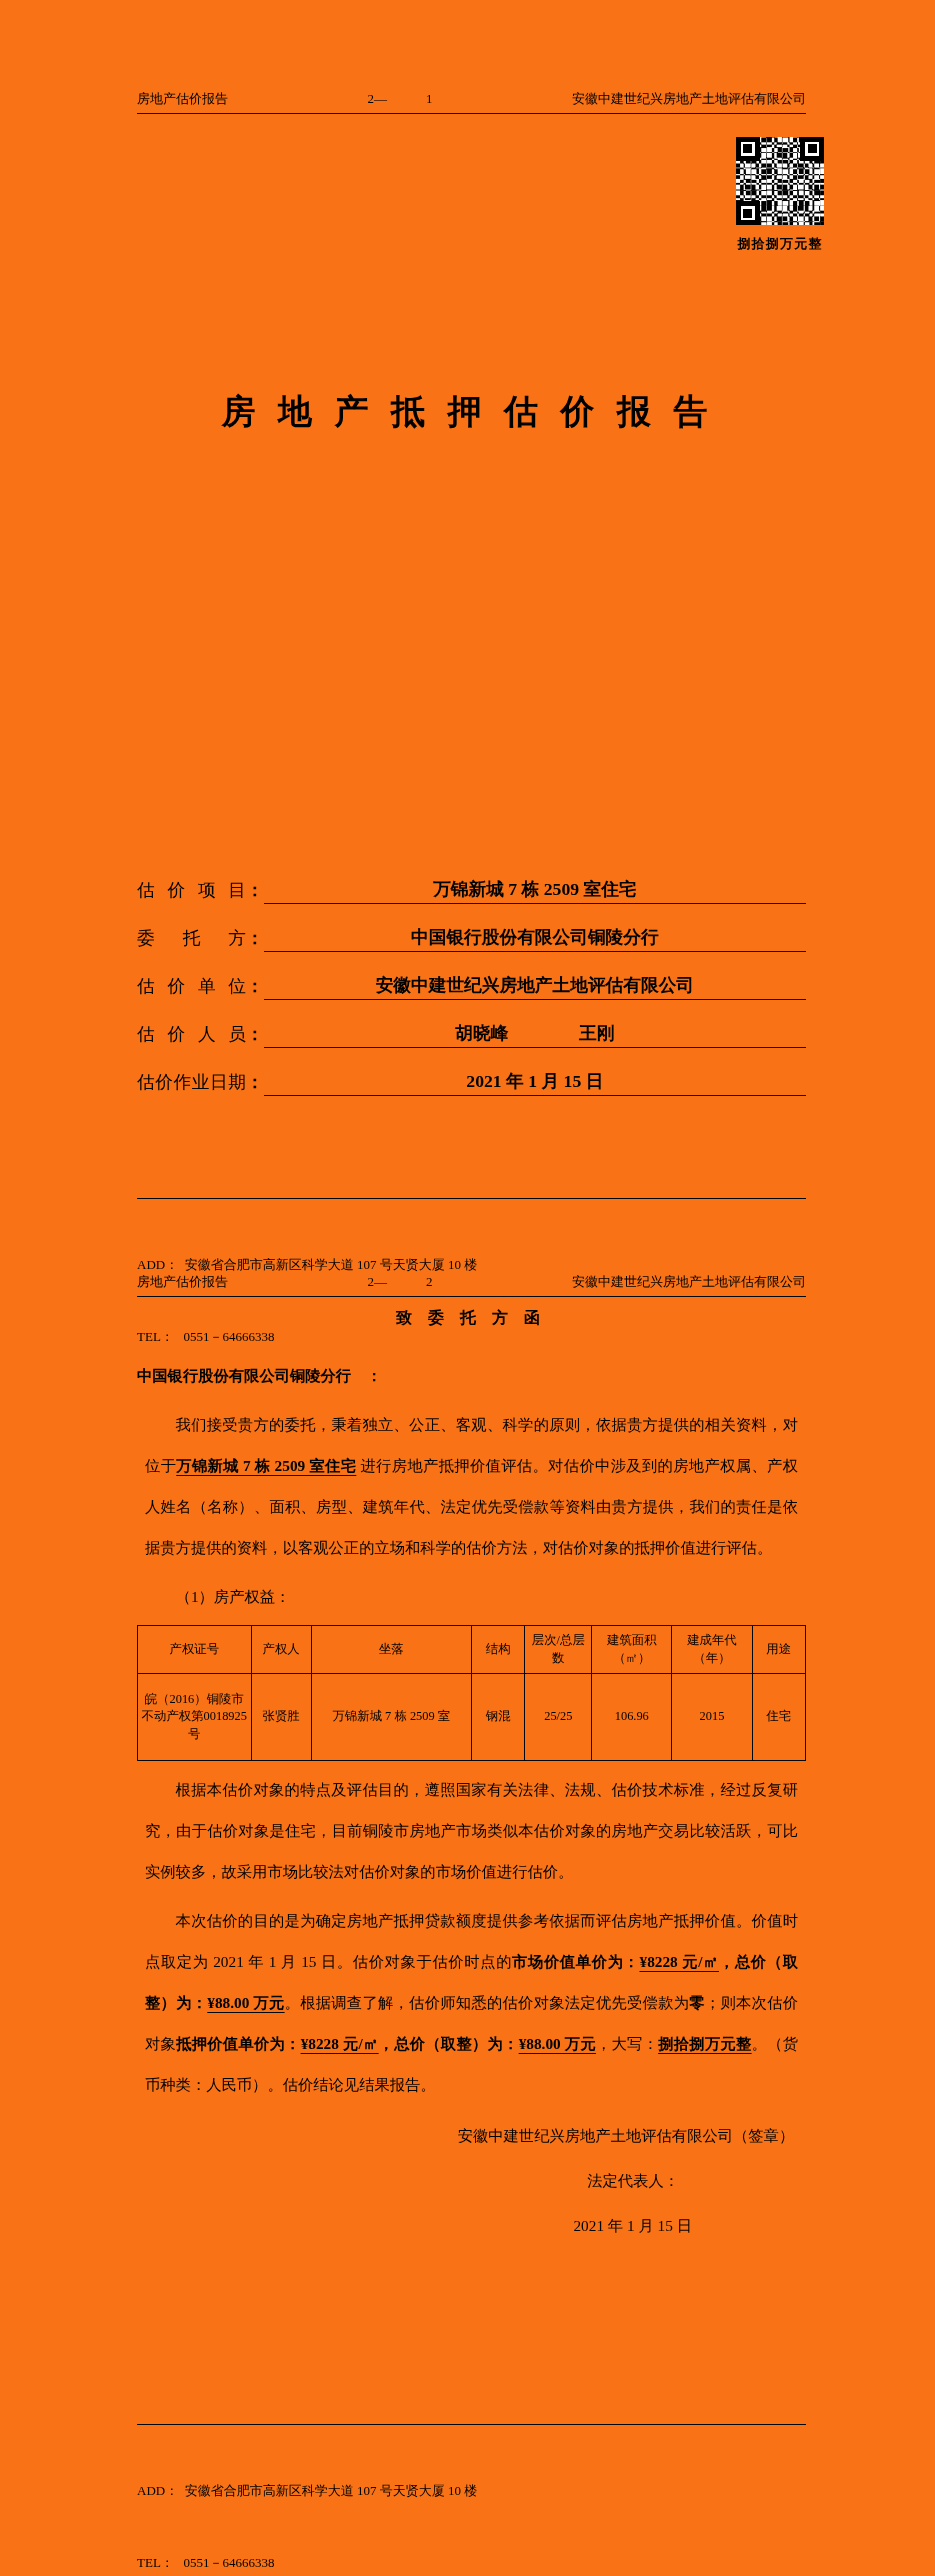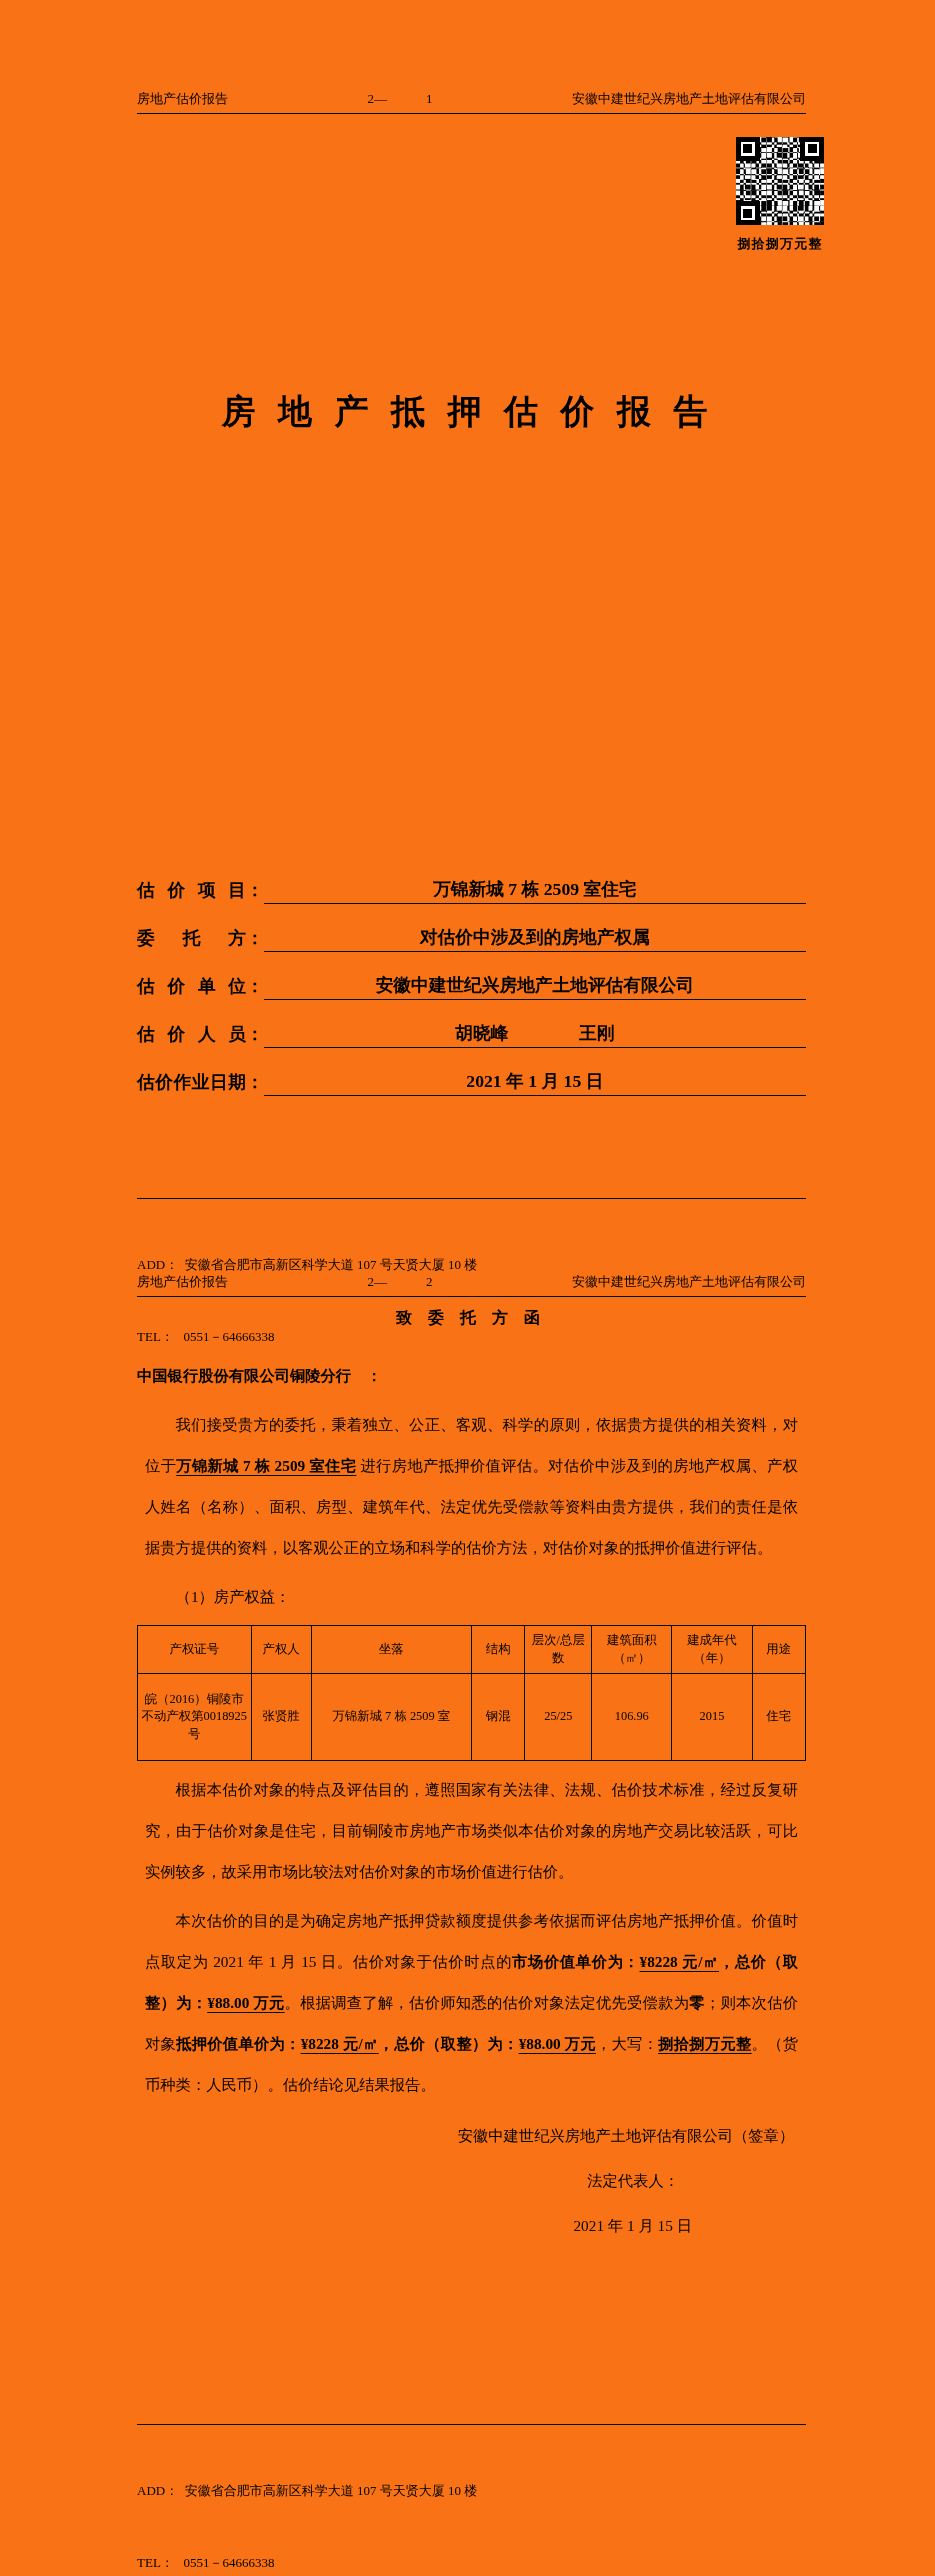--- a/index.html
+++ b/index.html
@@ -100,21 +100,21 @@
     font-size: 17.7px;
   }
   .frow {
     display: flex;
     align-items: flex-end;
     height: 48px;
   }
   .flabel {
     display: inline-block;
     width: 109px;
-    font-weight: bold;
+    font-weight: normal;
     text-align: justify;
     text-align-last: justify;
     padding-bottom: 2.4px;
     margin-top: 16px;
   }
   .fcolon {
     font-weight: bold;
     padding-bottom: 2.4px;
   }
   .fvalue {
@@ -211,21 +211,21 @@
 
   <div class="fields">
     <div class="frow">
       <span class="flabel">估价项目</span>
       <span class="fcolon">：</span>
       <span class="fvalue">万锦新城 7 栋 2509 室住宅</span>
     </div>
     <div class="frow">
       <span class="flabel">委托方</span>
       <span class="fcolon">：</span>
-      <span class="fvalue">对估价中涉及到的房地产权属</span>
+      <span class="fvalue">中国银行股份有限公司铜陵分行</span>
     </div>
     <div class="frow">
       <span class="flabel">估价单位</span>
       <span class="fcolon">：</span>
       <span class="fvalue">安徽中建世纪兴房地产土地评估有限公司</span>
     </div>
     <div class="frow">
       <span class="flabel">估价人员</span>
       <span class="fcolon">：</span>
       <span class="fvalue">胡晓峰　　　　王刚</span>

